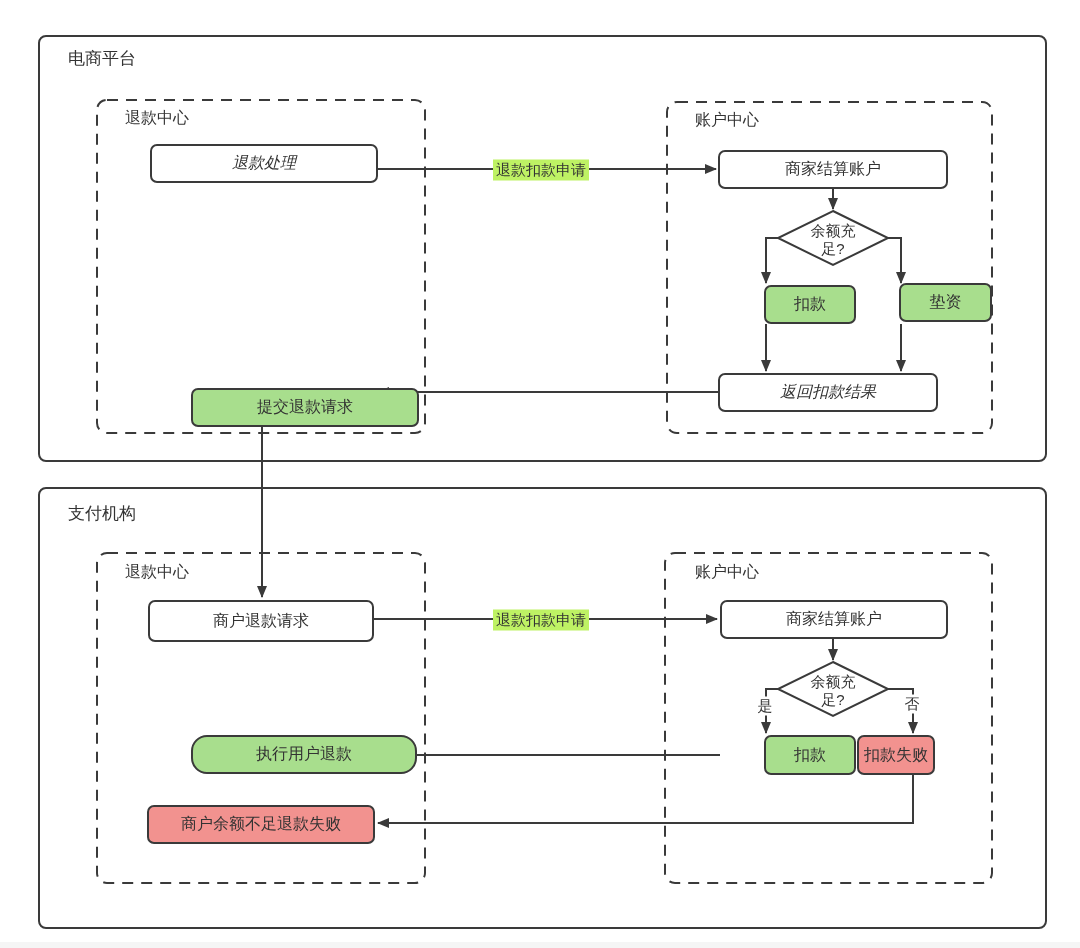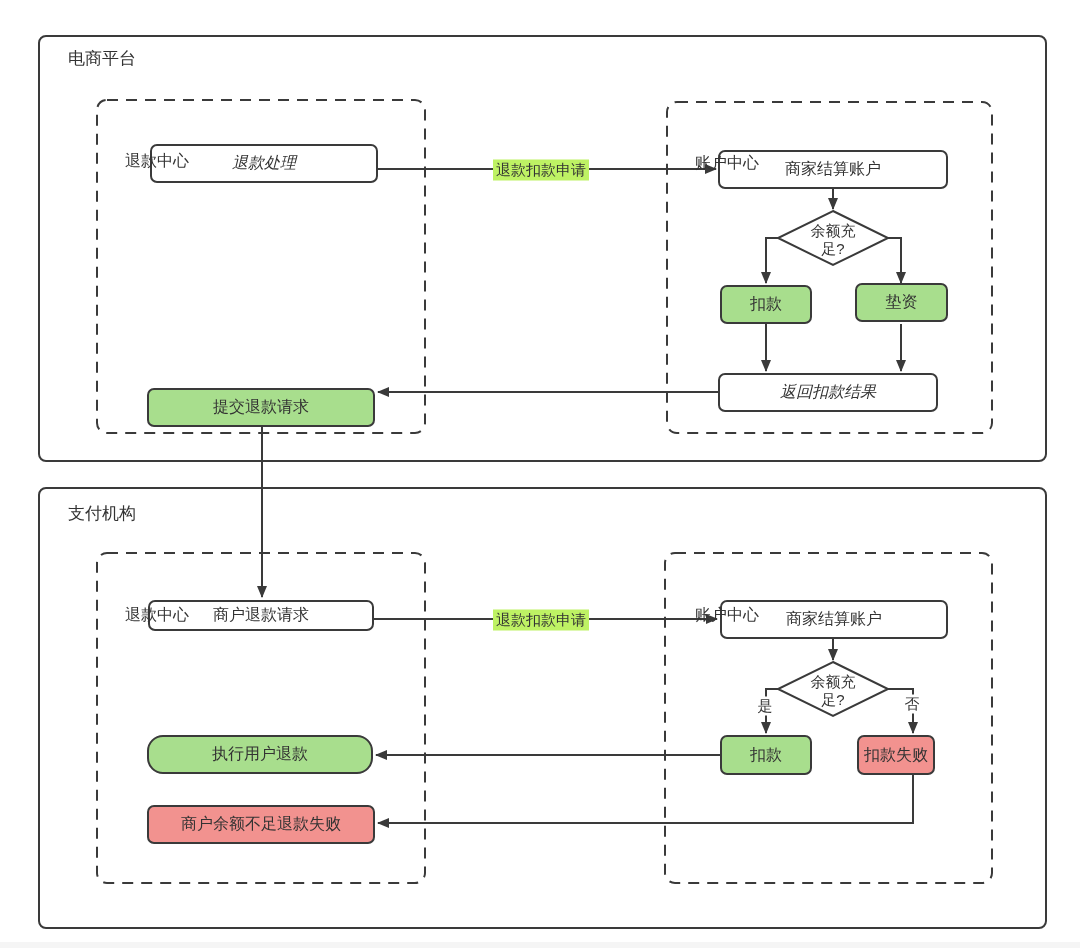--- a/index.html
+++ b/index.html
@@ -35,21 +35,20 @@
     color:var(--text);
     z-index:3;
     white-space:nowrap;
   }
   .lane-title{
     position:absolute;
     font-size:16px;
     color:var(--text);
     z-index:3;
     white-space:nowrap;
-    margin-top:43px;
   }
   svg.layer{
     position:absolute;left:0;top:0;
     z-index:1;
   }
   svg.layer .edge{
     fill:none;
     stroke:var(--line);
     stroke-width:2;
   }
@@ -69,21 +68,21 @@
     box-sizing:border-box;
     border:2px solid var(--node-border);
     border-radius:7px;
     background:#ffffff;
     display:flex;align-items:center;justify-content:center;
     font-size:16px;
     color:var(--text);
     z-index:2;
     white-space:nowrap;
   }
-  .node.green{background:var(--green-fill);}
+  .node.green{background:var(--green-fill);margin-left:44px;}
   .node.red{background:var(--red-fill);}
   .diamond-label{
     position:absolute;
     width:64px;
     text-align:center;
     font-size:15px;
     line-height:1.2;
     color:var(--text);
     transform:translate(-50%,-50%);
     z-index:2;
@@ -161,21 +160,21 @@
   <div class="lane-title" style="left:695px;top:562px;">账户中心</div>
 
   <div class="node" style="left:150px;top:144px;width:228px;height:39px;font-style:italic;">退款处理</div>
   <div class="node" style="left:718px;top:150px;width:230px;height:39px;">商家结算账户</div>
   <div class="diamond-label" style="left:833px;top:240px;">余额充足?</div>
   <div class="node green" style="left:720px;top:285px;width:92px;height:39px;">扣款</div>
   <div class="node green" style="left:855px;top:283px;width:93px;height:39px;">垫资</div>
   <div class="node" style="left:718px;top:373px;width:220px;height:39px;font-style:italic;">返回扣款结果</div>
   <div class="node green" style="left:147px;top:388px;width:228px;height:39px;">提交退款请求</div>
 
-  <div class="node" style="left:148px;top:600px;width:226px;height:31px;">商户退款请求</div>
+  <div class="node" style="left:148px;top:600px;width:226px;height:42px;">商户退款请求</div>
   <div class="node" style="left:720px;top:600px;width:228px;height:39px;">商家结算账户</div>
   <div class="diamond-label" style="left:833px;top:691px;">余额充足?</div>
   <div class="node green" style="left:720px;top:735px;width:92px;height:40px;">扣款</div>
   <div class="node red" style="left:857px;top:735px;width:78px;height:40px;">扣款失败</div>
   <div class="node green" style="left:147px;top:735px;width:226px;height:39px;border-radius:16px;">执行用户退款</div>
   <div class="node red" style="left:147px;top:805px;width:228px;height:39px;">商户余额不足退款失败</div>
 
   <div class="edge-label" style="left:541px;top:170px;">退款扣款申请</div>
   <div class="edge-label" style="left:541px;top:620px;">退款扣款申请</div>
   <div class="branch-label" style="left:765px;top:706px;">是</div>

